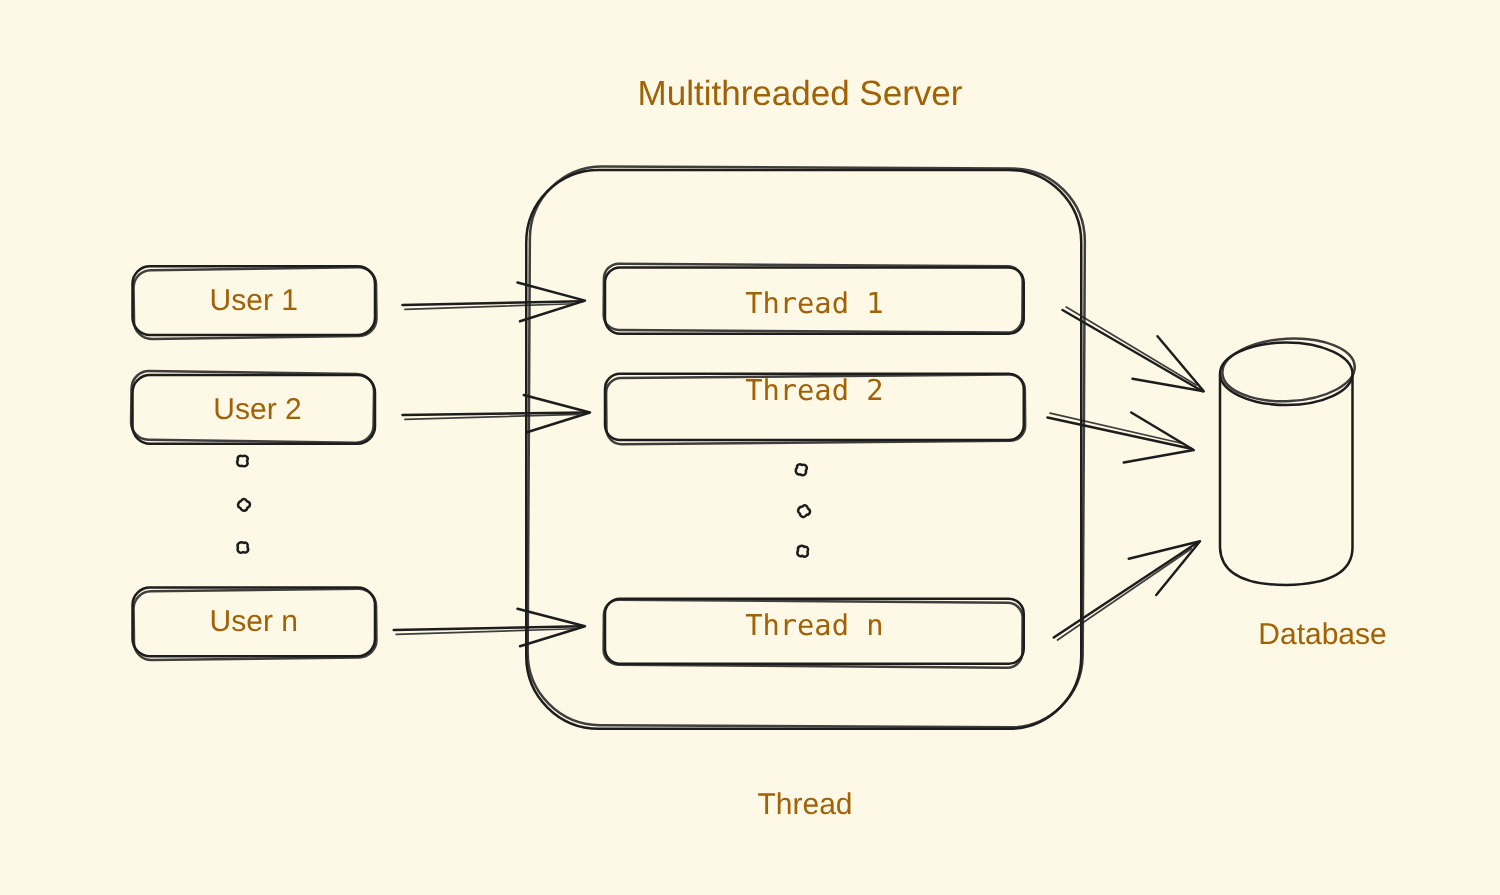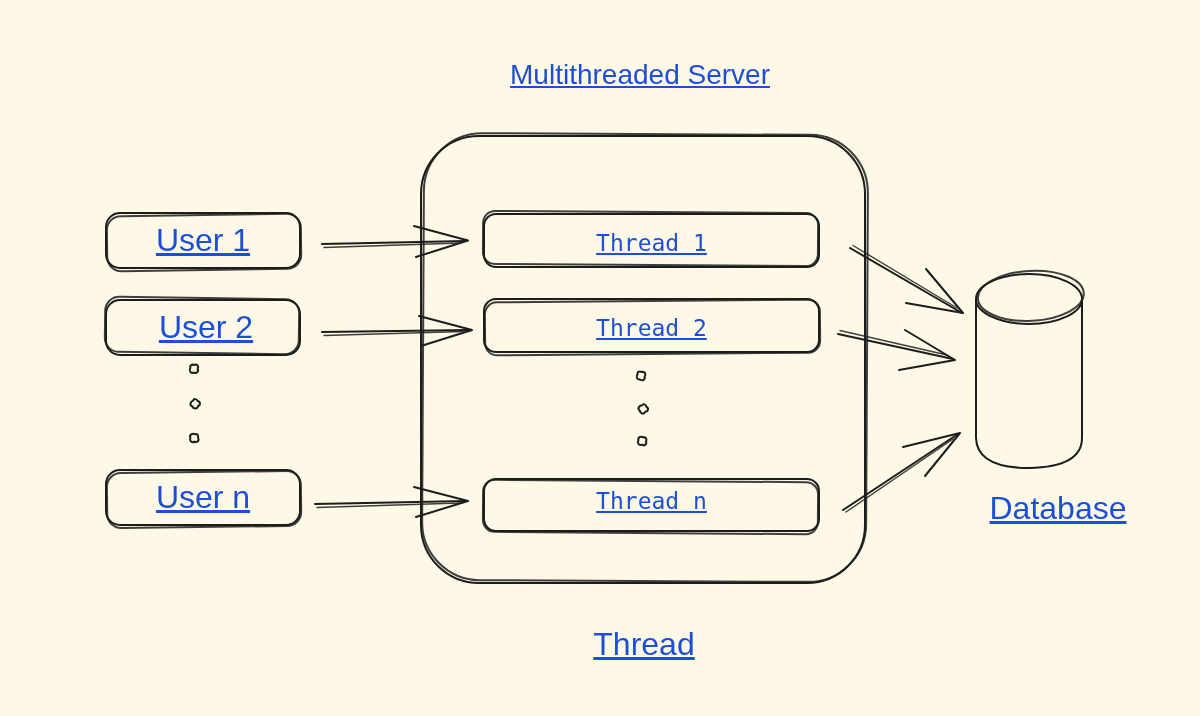--- a/index.html
+++ b/index.html
@@ -30,30 +30,29 @@
   .ink2 {
     stroke: #1d1d1d;
     fill: none;
     stroke-width: 1.4;
     stroke-linecap: round;
     stroke-linejoin: round;
     opacity: 0.85;
   }
   .label {
     position: absolute;
-    color: #1d4ed8;
+    color: #a16207;
     display: flex;
     align-items: center;
     justify-content: center;
     text-align: center;
     pointer-events: none;
     white-space: nowrap;
-    text-decoration: underline;
   }
-  .sans-label { font-size: 32px; font-family: "Liberation Sans", sans-serif; }
+  .sans-label { font-size: 24px; font-family: "Liberation Sans", sans-serif; }
   .mono-label { font-size: 23px; font-family: "DejaVu Sans Mono", monospace; }
   .title-label { font-size: 28px; }
 </style>
 </head>
 <body>
 
 <div class="stage">
 
   <svg class="sketch" width="1200" height="716" viewBox="0 0 1200 716">
 
@@ -145,20 +144,20 @@
     </g>
   </svg>
 
   <div class="label title-label" style="left:340px; top:58px; width:600px; height:34px;">Multithreaded Server</div>
 
   <div class="label sans-label" style="left:106px; top:213px; width:194px; height:55px;">User 1</div>
   <div class="label sans-label" style="left:121px; top:300px; width:170px; height:55px;">User 2</div>
   <div class="label sans-label" style="left:106px; top:470px; width:194px; height:55px;">User n</div>
 
   <div class="label mono-label" style="left:484px; top:216px; width:335px; height:53px;">Thread 1</div>
-  <div class="label mono-label" style="left:484px; top:301px; width:335px; height:53px;">Thread 2</div>
+  <div class="label mono-label" style="left:484px; top:286px; width:335px; height:53px;">Thread 2</div>
   <div class="label mono-label" style="left:484px; top:481px; width:335px; height:40px;">Thread n</div>
 
   <div class="label sans-label" style="left:968px; top:490px; width:180px; height:36px;">Database</div>
 
   <div class="label sans-label" style="left:544px; top:626px; width:200px; height:36px;">Thread</div>
 
 </div>
 
 </body></html>

